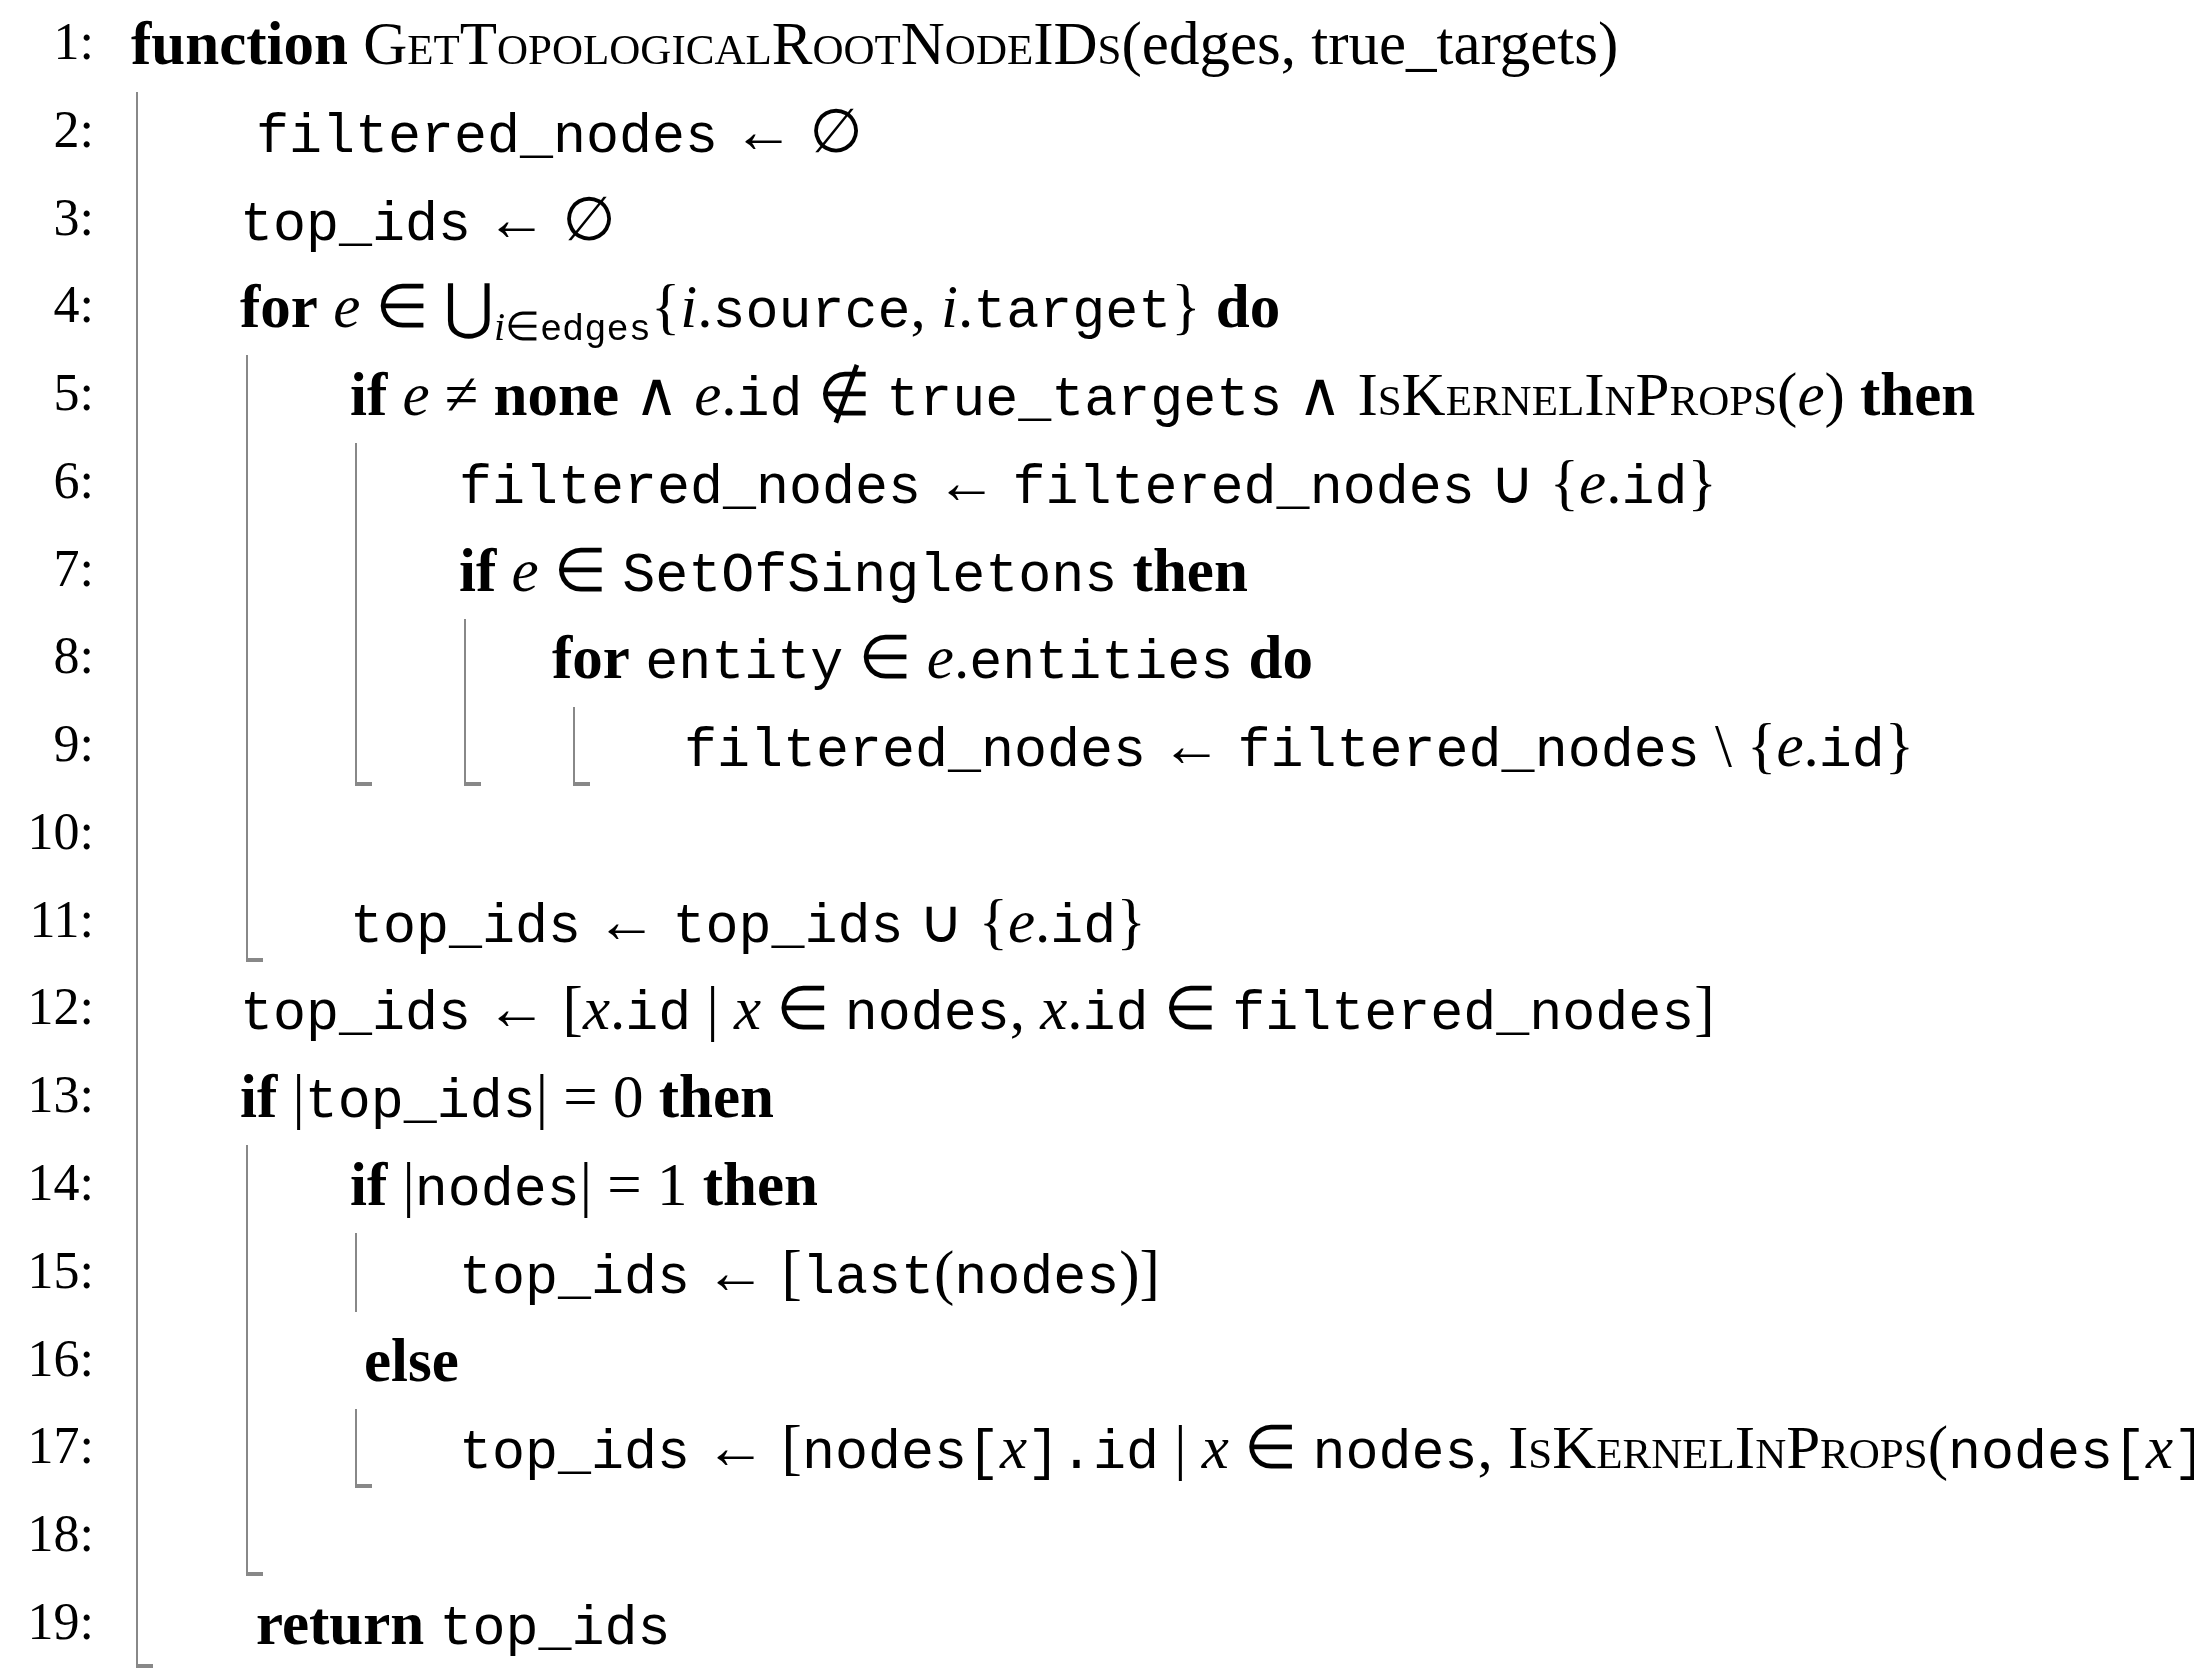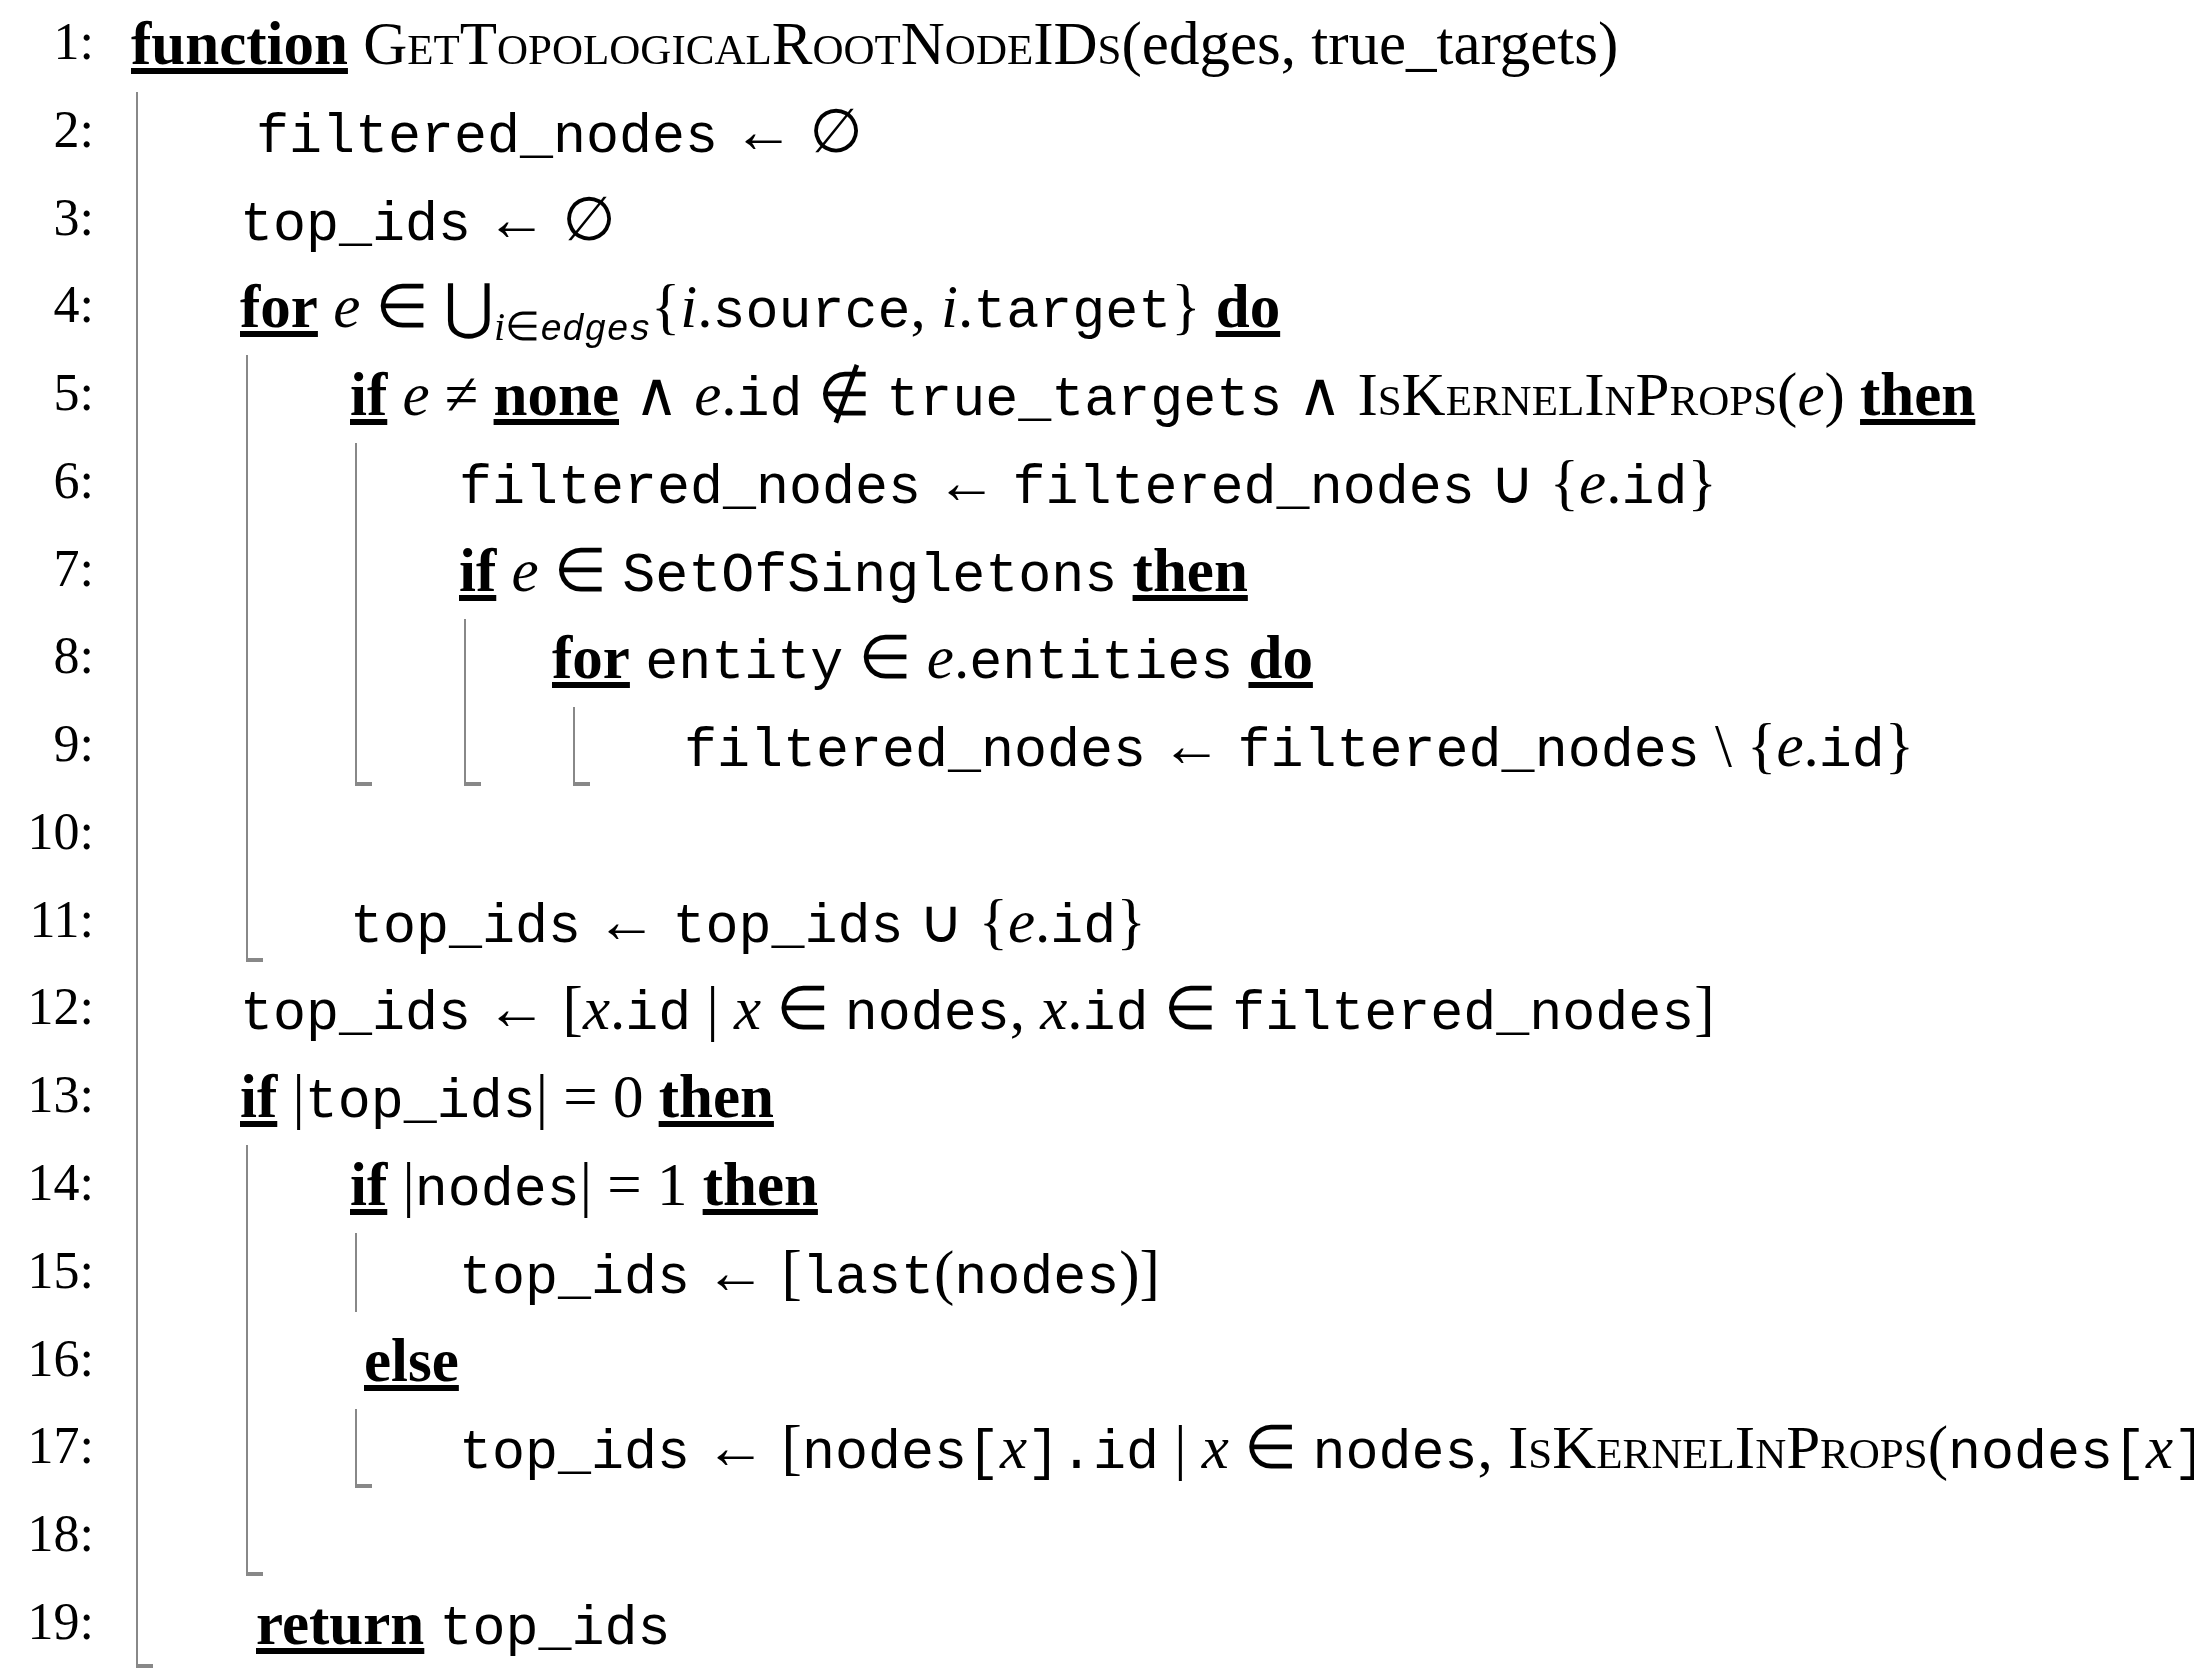--- a/index.html
+++ b/index.html
@@ -3,26 +3,26 @@
 <meta charset="utf-8">
 <style>
   html, body { margin:0; padding:0; background:#ffffff; }
   body { width:3260px; height:1674px; position:relative; overflow:hidden;
          font-family:"DejaVu Serif","Liberation Serif",serif; color:#000; }
   .row { position:absolute; left:0; height:88px; width:3260px; }
   .ln { position:absolute; right:calc(3260px - 94px); top:12.3px; font-size:52px;
         font-family:"Liberation Serif",serif; text-align:right; white-space:nowrap; }
   .content { position:absolute; top:4.4px; white-space:nowrap; font-size:61px;
              font-family:"Liberation Serif",serif; line-height:79px; }
-  .kw { font-weight:bold;text-decoration:underline; }
+  .kw { font-weight:bold; }
   .tt { font-family:"Liberation Mono","DejaVu Sans Mono",monospace; font-size:55px; }
   .it { font-style:italic; }
   .sc { font-variant:small-caps; }
   .sub { font-size:40px; vertical-align:-13px; }
-  .sub .tt { font-size:37px;font-style:italic; }
+  .sub .tt { font-size:37px; }
   .vline { position:absolute; width:2.2px; background:#888888; }
   .tick { position:absolute; height:3.5px; width:16.7px; background:#888888; }
 </style>
 </head>
 <body>
 
 <div class="row" style="top:0px">
   <span class="ln">1:</span>
   <span class="content" style="left:131px"><span class="kw">function</span> <span class="sc">GetTopologicalRootNodeIDs</span><span>(edges, true_targets)</span></span>
 

